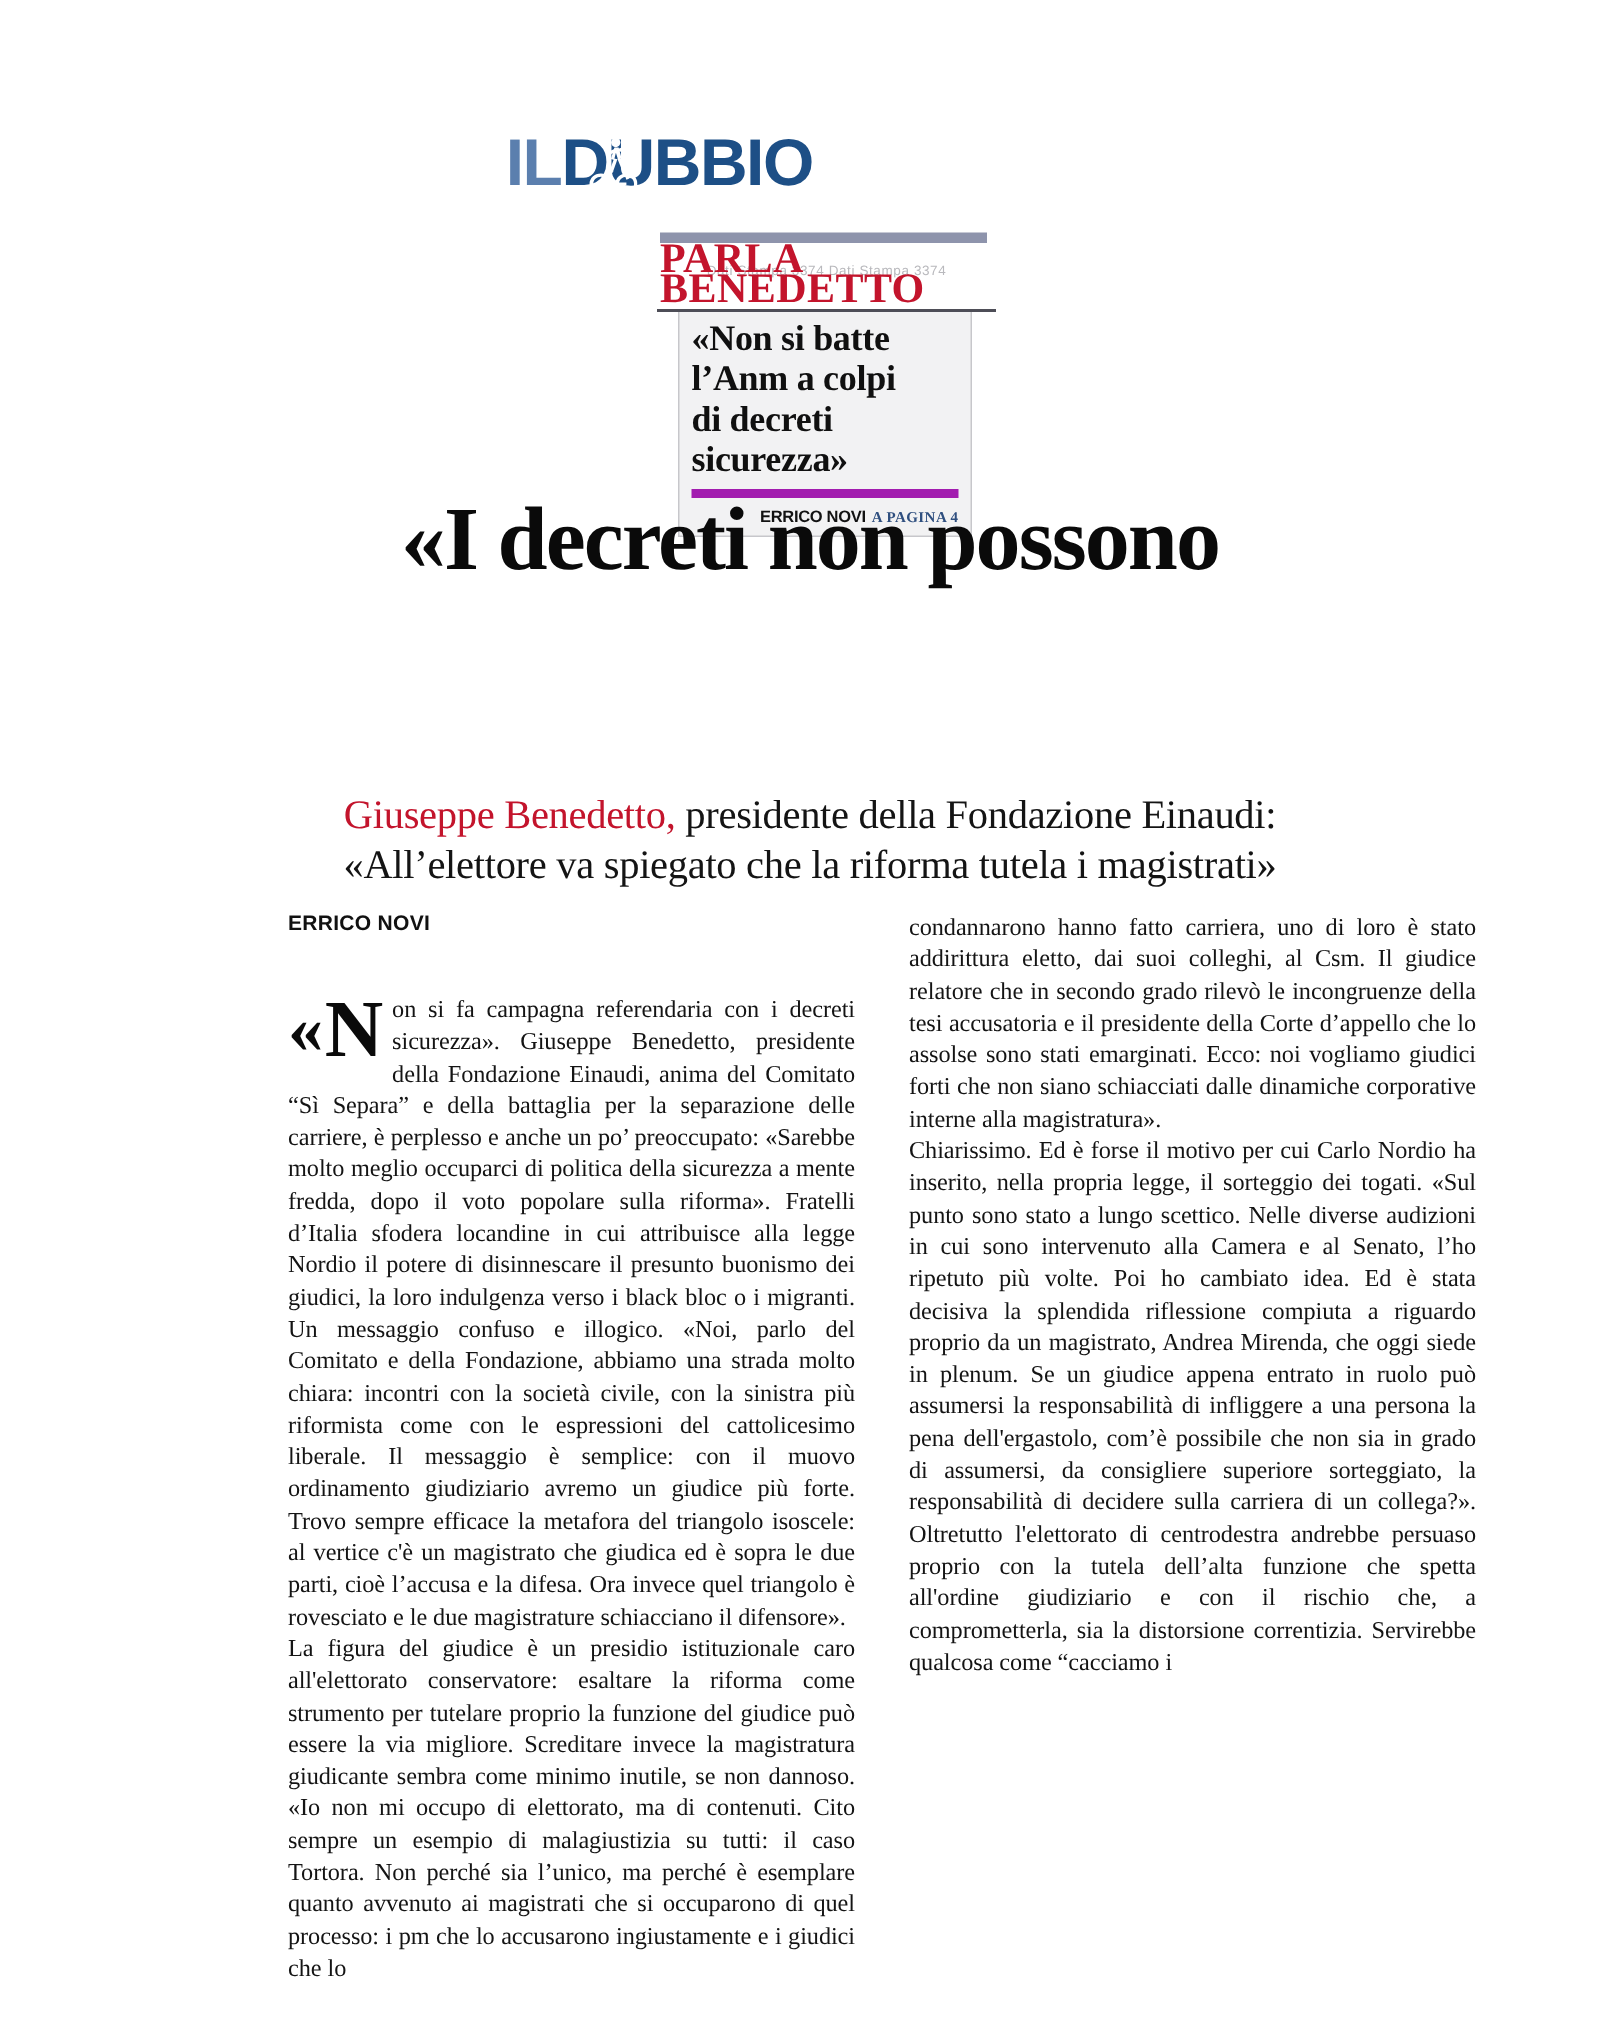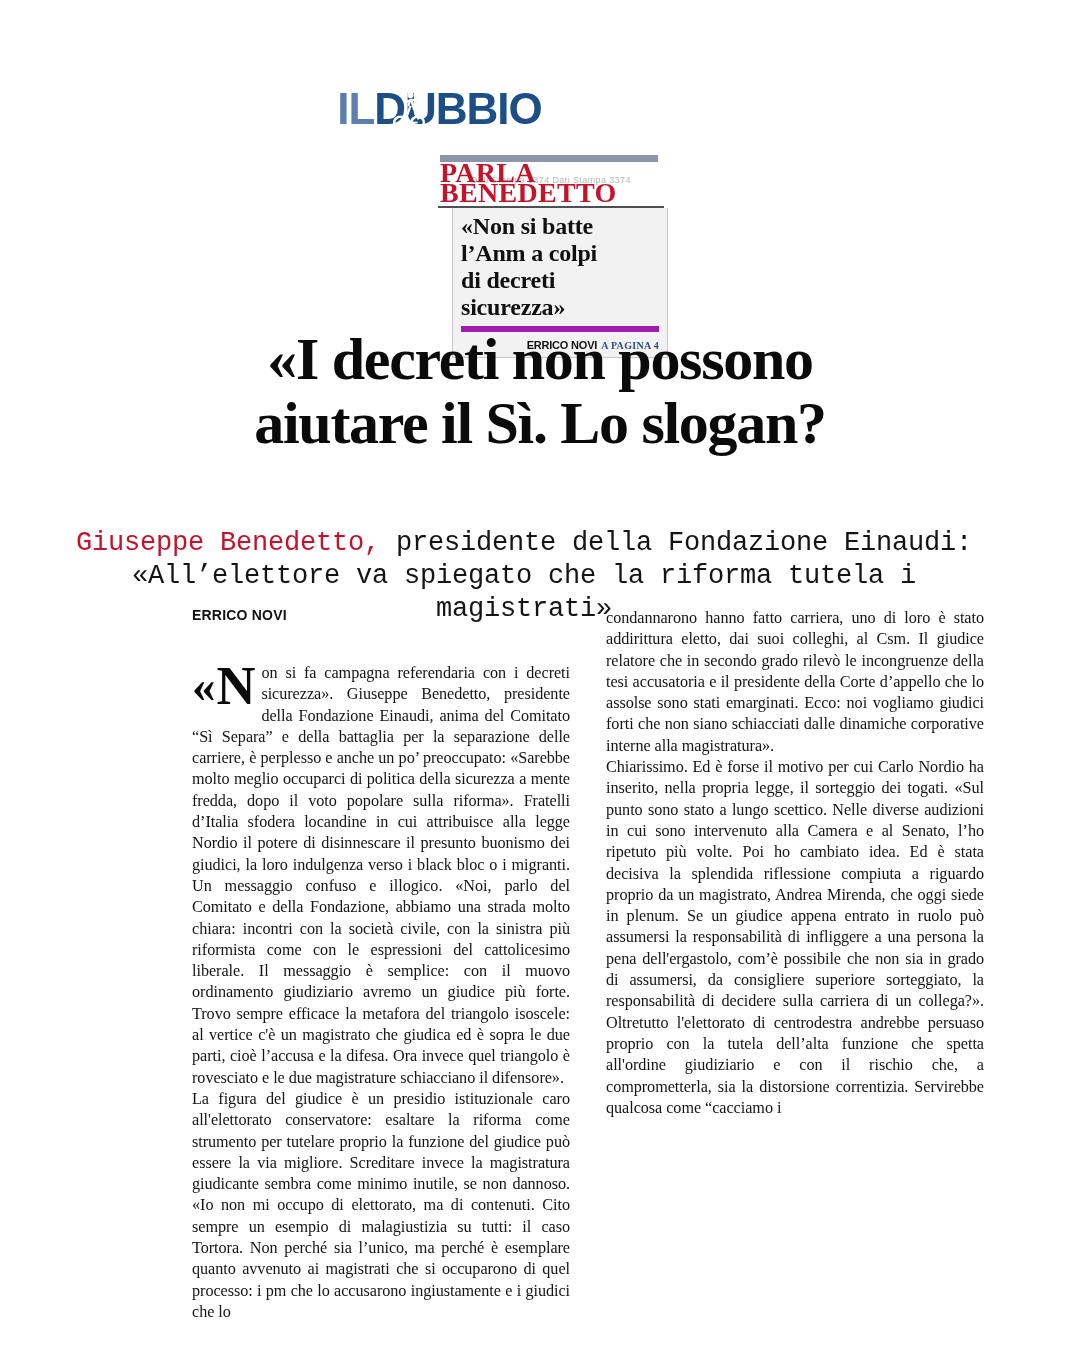--- a/index.html
+++ b/index.html
@@ -85,21 +85,21 @@
     text-align: center;
   }
   .teaser-rule-under {
     margin: 2px 0 0 8px;
     height: 2px;
     background: #4e4e57;
     width: 226px;
   }
   .teaser-box {
     margin-left: 22px;
-    width: 216px;
+    width: 196px;
     background: #f2f2f3;
     border: 1px solid #c7c7cb;
     border-top: none;
     padding: 5px 8px 4px 8px;
     box-sizing: border-box;
   }
   .teaser-title {
     font-family: "Liberation Serif", serif;
     font-weight: bold;
     font-size: 24px;
@@ -143,24 +143,24 @@
     line-height: 64px;
     letter-spacing: -1.3px;
     color: #0a0a0a;
   }
   .headline div { white-space: nowrap; }
 
   
   .deck {
     position: absolute;
     top: 527px;
-    left: 74px;
+    left: 90px;
     width: 900px;
     text-align: center;
-    font-family: Liberation Mono, monospace;
+    font-family: Liberation Serif, serif;
     font-size: 27px;
     line-height: 33px;
     color: #141414;
     letter-spacing: -0.2px;
   }
   .deck-name {
     color: #c3142c;
   }
 
   
@@ -246,21 +246,20 @@
       <div>sicurezza»</div>
     </div>
     <div class="teaser-foot">
       <span class="teaser-author">ERRICO NOVI</span><span class="teaser-page">A PAGINA 4</span>
     </div>
   </div>
 </div>
 
 <div class="headline">
   <div>«I decreti non possono</div>
-  <div>aiutare il Sì. Lo slogan?</div>
 </div>
 
 <div class="deck">
   <div><span class="deck-name">Giuseppe Benedetto,</span><span> presidente della Fondazione Einaudi:</span></div>
   <div>«All’elettore va spiegato che la riforma tutela i magistrati»</div>
 </div>
 
 <div class="byline">ERRICO NOVI</div>
 
 <div class="col col-left">

